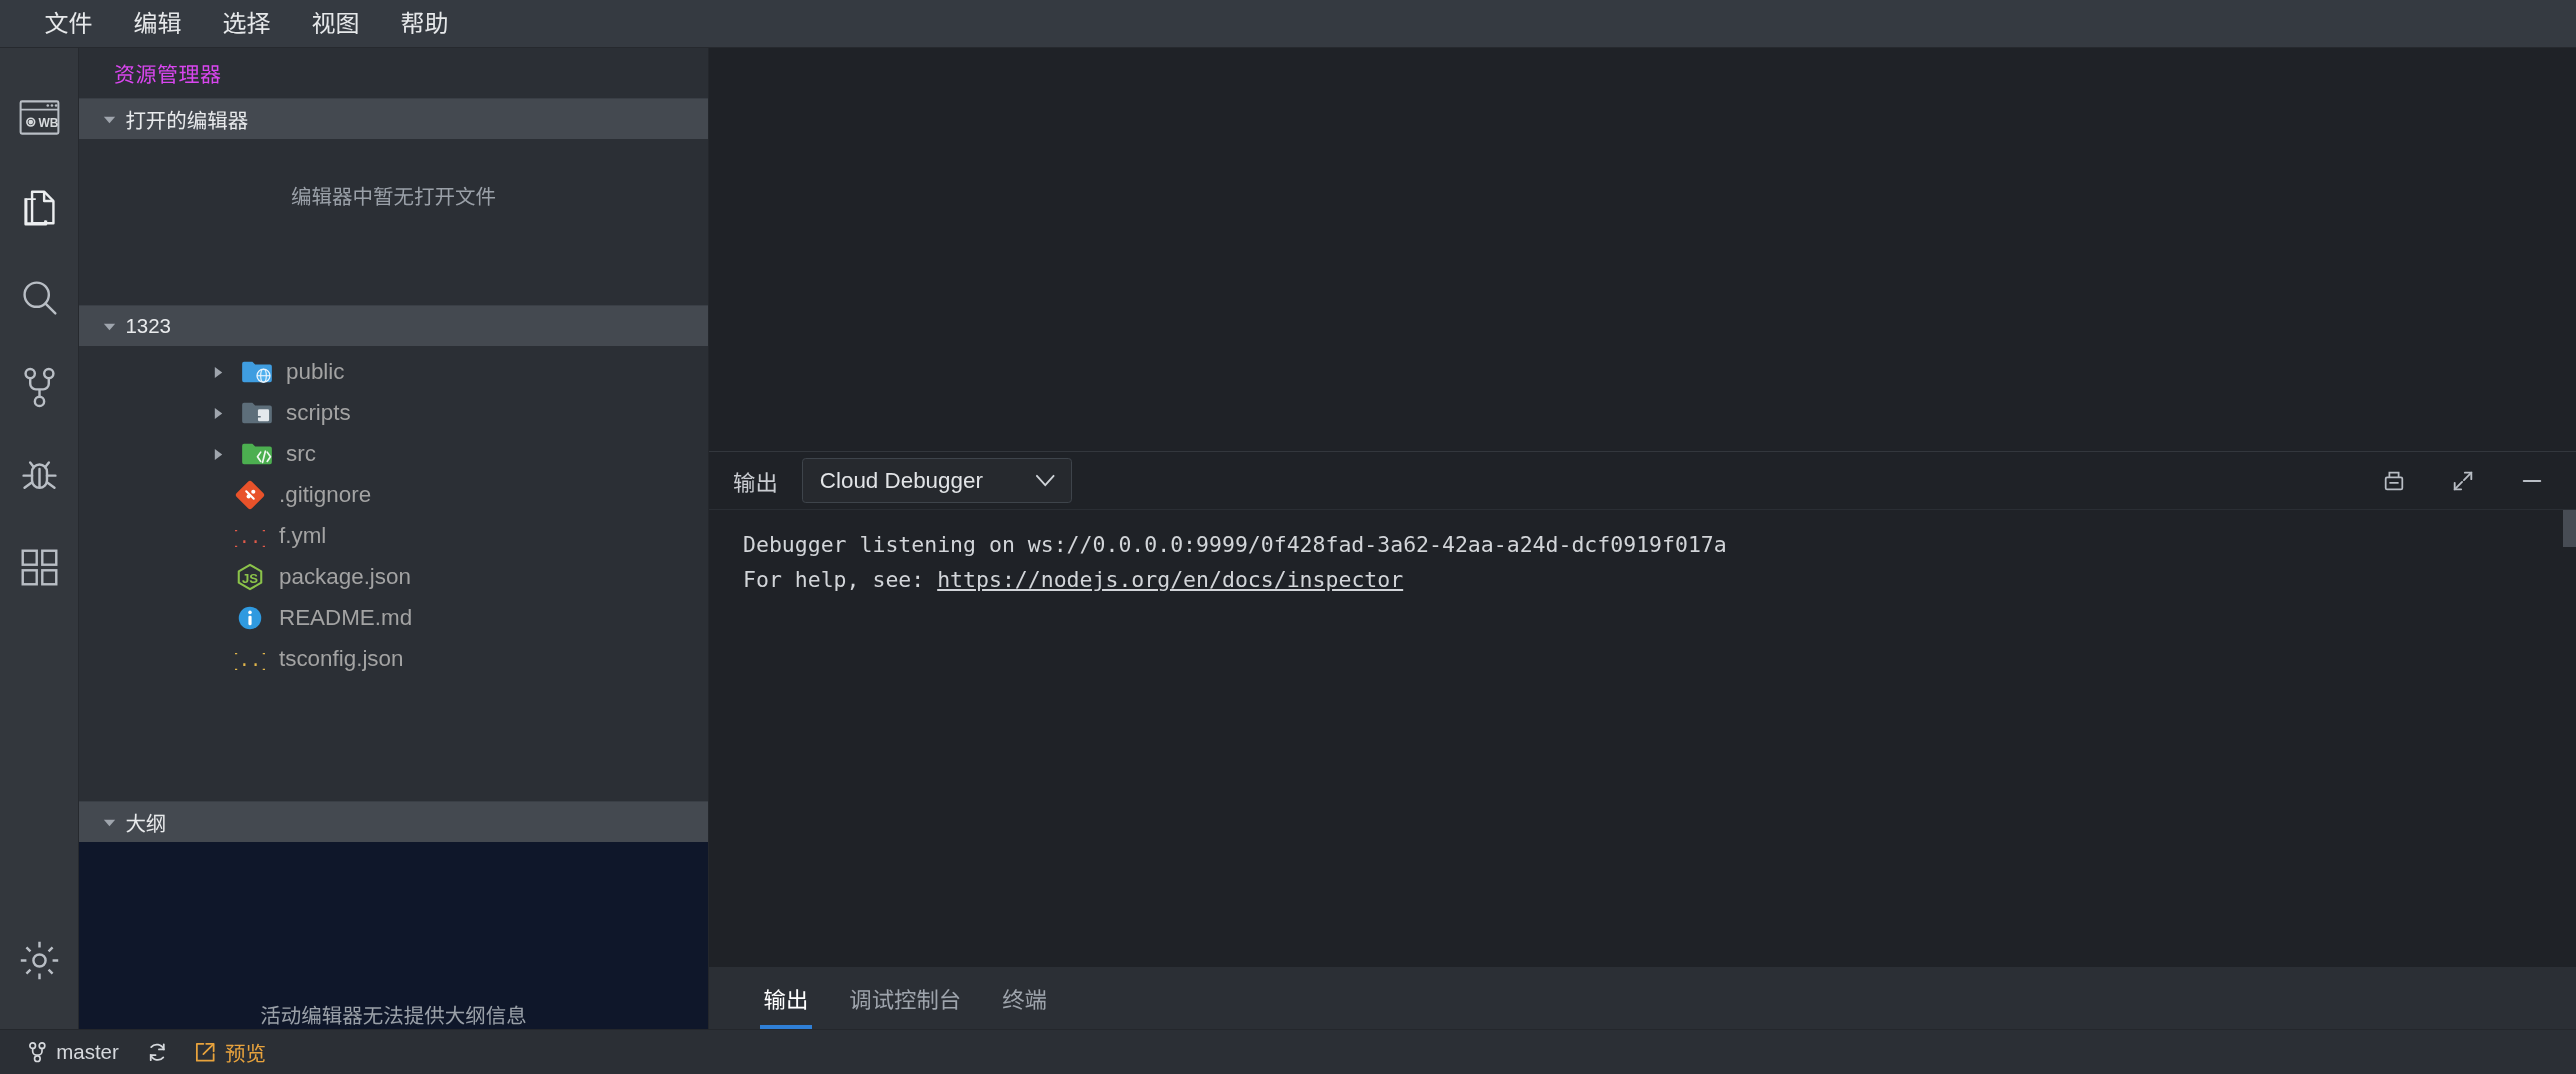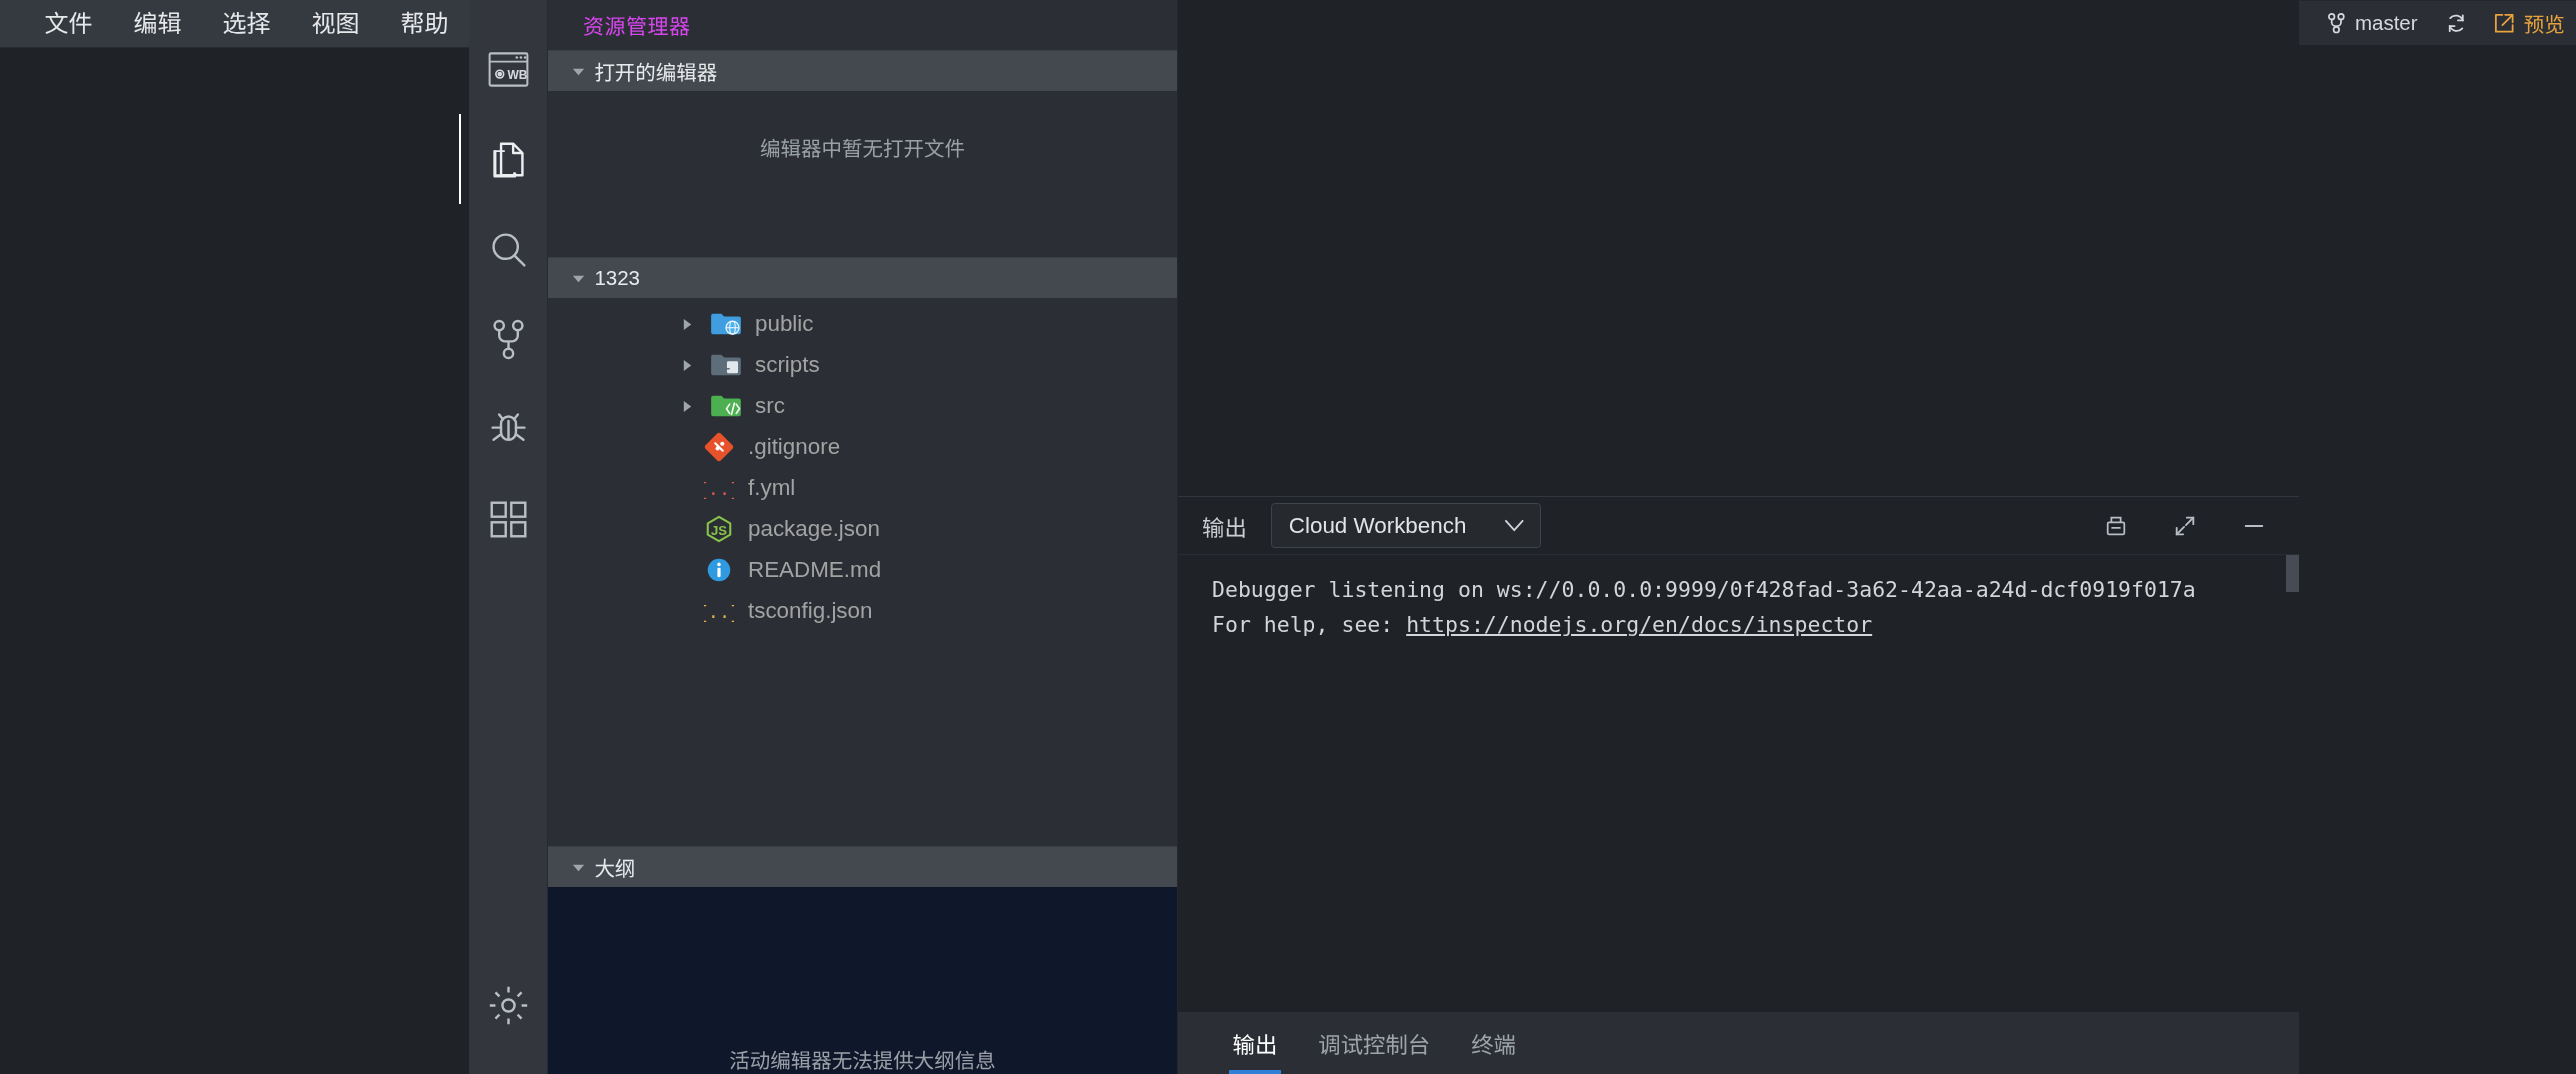--- a/index.html
+++ b/index.html
@@ -4,21 +4,21 @@
 <title>Cloud Workbench IDE</title>
 <style>
   * { box-sizing: border-box; margin: 0; padding: 0; }
   html, body {
     width: 2576px; height: 1074px;
     background: #1f2227;
     font-family: "Liberation Sans", "DejaVu Sans", sans-serif;
     overflow: hidden;
     -webkit-font-smoothing: antialiased;
   }
-  #app { position: relative; width: 2576px; height: 1074px; display: flex; flex-direction: row; background:#1f2227; }
+  #app { position: relative; width: 2576px; height: 1074px; display: flex; flex-direction: column; background:#1f2227; }
 
   
   .menubar {
     height: 48px; flex: 0 0 48px;
     background: #353a41;
     display: flex; align-items: center;
     padding-left: 24px;
     border-bottom: 0.9px solid #26292e;
   }
   .menu-item {
@@ -437,21 +437,21 @@
 
     <div class="main">
       <div class="editor-void"></div>
 
       <div class="panel">
 
         <div class="panel-top">
           <span class="panel-top-label">输出</span>
 
           <div class="combo">
-            <span class="combo-value">Cloud Workbench</span>
+            <span class="combo-value">Cloud Debugger</span>
             <span class="combo-caret">
               <svg width="20.5" height="13" viewBox="0 0 22 14">
                   <path d="M2 2 L11 12 L20 2" stroke="#cfd3d8" stroke-width="2" fill="none" stroke-linecap="round"></path>
                 </svg>
             </span>
           </div>
 
           <div class="panel-actions">
             <span class="panel-action">
               <svg width="24" height="24" viewBox="0 0 26 26" fill="none" stroke="#b9bec5" stroke-width="1.9">

